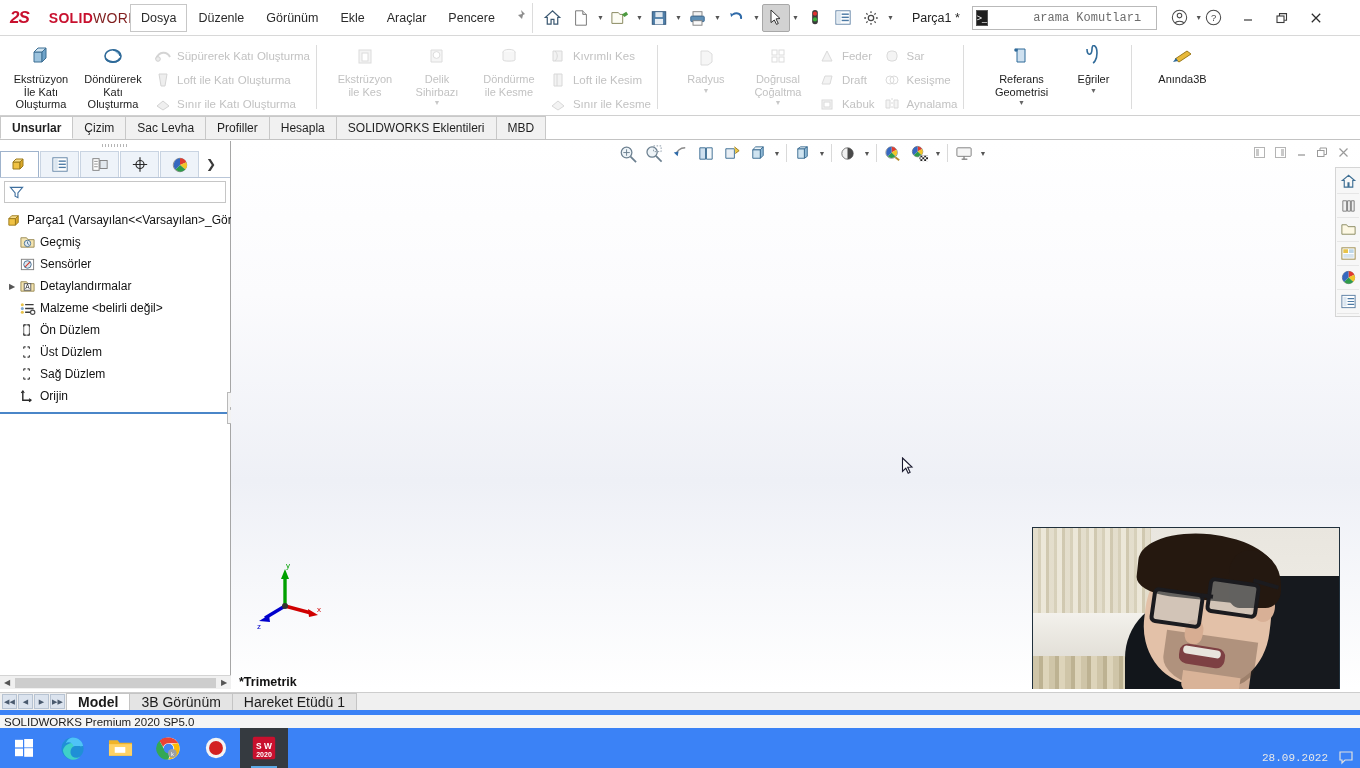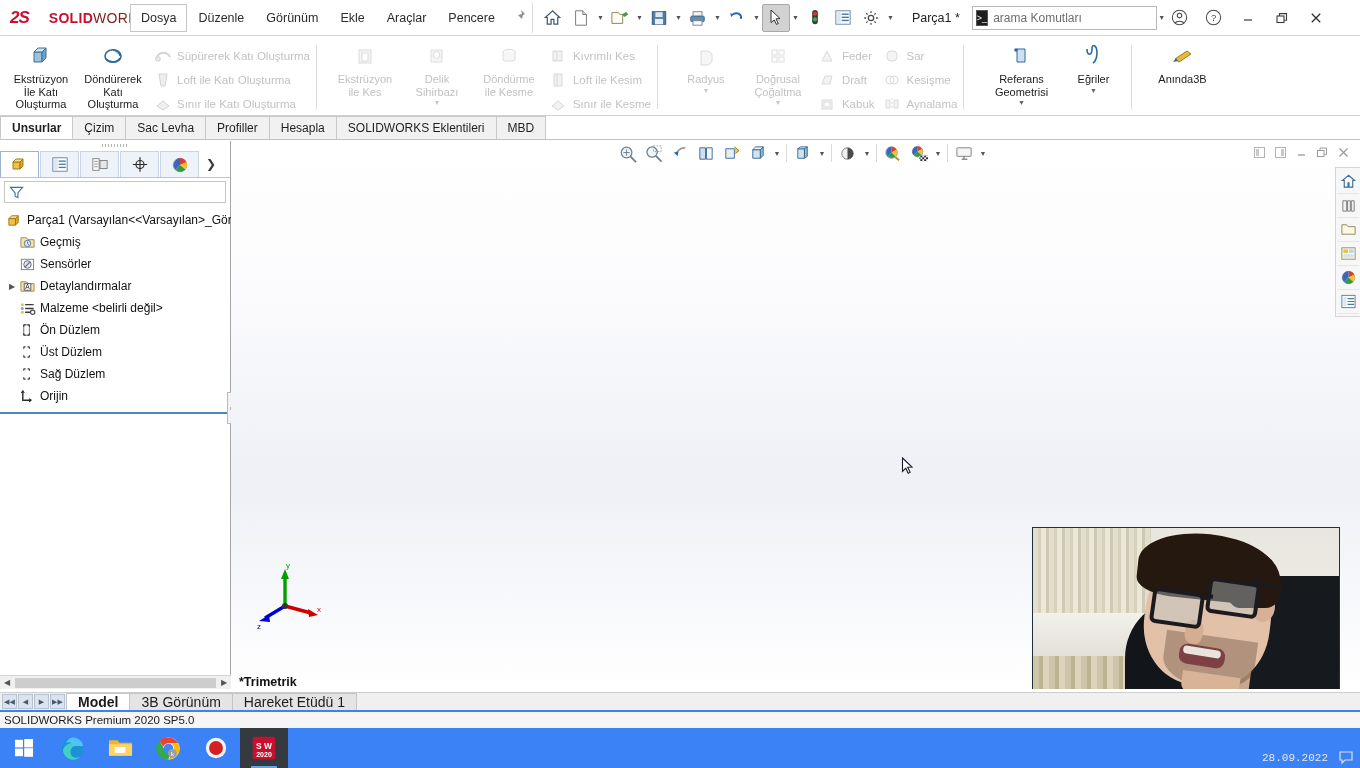--- a/index.html
+++ b/index.html
@@ -50,21 +50,21 @@
   .searchbox{
     width:185px; height:24px; border:1px solid #b9b9b9; background:#fff;
     display:flex; align-items:center; padding:0 3px; gap:5px; margin-right:4px;
   }
   .searchbox .sicon{
     width:16px;height:16px;background:#1e1e1e;color:#fff;font-size:9px;
     display:flex;align-items:center;justify-content:center; border:1px solid #555;
   }
   .searchbox input{
     border:0; outline:0; flex:1; font-size:12px; color:#555;
-    font-family:Liberation Sans, sans-serif; background:transparent;
+    font-family:Liberation Mono, monospace; background:transparent;margin-left:40px;
   }
   .searchbox input::placeholder{ color:#6d6d6d; }
 
   .winbtns{ display:flex; align-items:center; margin-left:2px; }
   .wbtn{ width:34px;height:30px; display:flex;align-items:center;justify-content:center;
          color:#3a3a3a; font-size:13px; cursor:default;}
 
   
   .ribbon{
     position:absolute; left:0; top:36px; width:1360px; height:80px;
@@ -244,21 +244,21 @@
     margin-right:1px;}
   .btab{
     height:17px; padding:0 11px; display:flex;align-items:center; font-size:14px;
     color:#1c1c1c; border:1px solid #c4c4c4; border-bottom:none; background:#e4e4e4;
     margin-right:-1px; cursor:default;
   }
   .btab.active{ background:#fff; font-weight:bold; }
 
   .statusbar{
     position:absolute; left:0; top:710px; width:1360px; height:18px;
-    background:#f5f5f5; border-top:2px solid #3b82f6; display:flex; align-items:center;
+    background:#f5f5f5; border-top:5px solid #3b82f6; display:flex; align-items:center;
     padding-left:4px; font-size:11.5px; color:#1c1c1c;
   }
 
   
   .taskbar{
     position:absolute; left:0; top:728px; width:1360px; height:40px;
     background:#3b82f6; display:flex; align-items:flex-end;
   }
   .tkb{ width:48px;height:40px; display:flex;align-items:center;justify-content:center; cursor:default;
         position:relative;}

